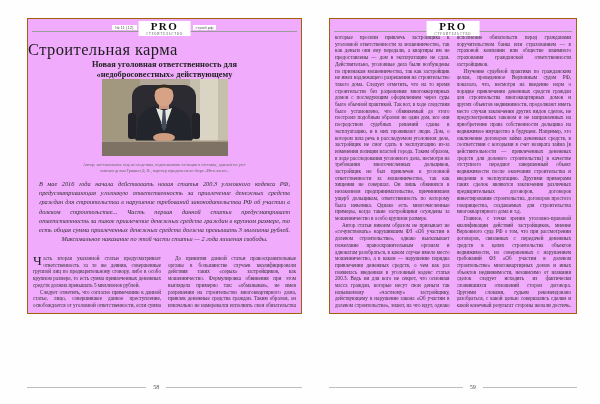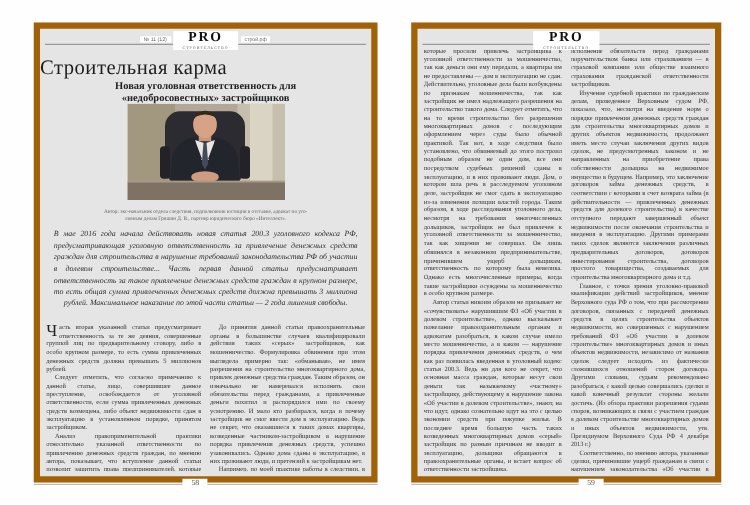--- a/index.html
+++ b/index.html
@@ -4,21 +4,21 @@
 <style>
   html,body{margin:0;padding:0;}
   body{
     width:600px;height:404px;background:#ffffff;
     font-family:"Liberation Serif", serif;
     -webkit-font-smoothing:antialiased;
   }
   .canvas{position:relative;width:600px;height:404px;background:#fefefe;overflow:hidden;}
 
   
-  .page{position:absolute;top:18px;height:368px;background:#e5e5e5;border:5px solid #a16207;box-sizing:border-box;}
+  .page{position:absolute;top:18px;height:296px;background:#f0abfc;border:1px solid #a16207;box-sizing:border-box;}
   .page-left{left:27px;width:275px;}
   .page-right{left:329px;width:248px;}
 
   
   .pg-header{position:absolute;top:2px;left:4px;right:4px;height:16px;}
   .pg-header .rule{position:absolute;left:0;right:0;top:10px;height:1px;background:#9a9a9a;}
   .logo-wrap{position:absolute;left:50%;transform:translateX(-50%);top:0;background:#fff;padding:0 8px;text-align:center;z-index:2;}
   .logo{font-weight:bold;font-size:11px;letter-spacing:1.5px;line-height:1.05;color:#111;}
   .logo-sub{font-size:3px;letter-spacing:0.9px;color:#555;line-height:1;}
   .issue,.site{position:absolute;top:4px;font-size:4.2px;color:#666;background:#fff;padding:0 3px;z-index:2;font-family:"Liberation Sans",sans-serif;}
@@ -70,21 +70,21 @@
       <div class="logo-wrap">
         <div class="logo">PRO</div>
         <div class="logo-sub">СТРОИТЕЛЬСТВО</div>
       </div>
       <span class="site">строй.рф</span>
     </div>
 
     <div class="title">Строительная карма</div>
     <div class="subtitle">
       <div>Новая уголовная ответственность для</div>
-      <div>«недобросовестных» застройщиков</div>
+      <div>«недобросовестных» действующему</div>
     </div>
 
     <div class="photo" role="img" aria-label="Портрет автора — мужчина в тёмном костюме сидит за рабочим столом, руки сложены перед собой">
       <svg viewBox="0 0 126 77" preserveAspectRatio="none">
         <rect x="0" y="0" width="126" height="77" fill="#b3a897"></rect>
         <rect x="0" y="0" width="38" height="77" fill="#a2977f"></rect>
         <rect x="88" y="0" width="38" height="77" fill="#c6bfad"></rect>
         <rect x="98" y="0" width="18" height="62" fill="#dad4c4"></rect>
         <rect x="30" y="6" width="64" height="58" rx="12" fill="#2c2b31"></rect>
         <rect x="26" y="34" width="8" height="26" rx="3" fill="#232228"></rect>

